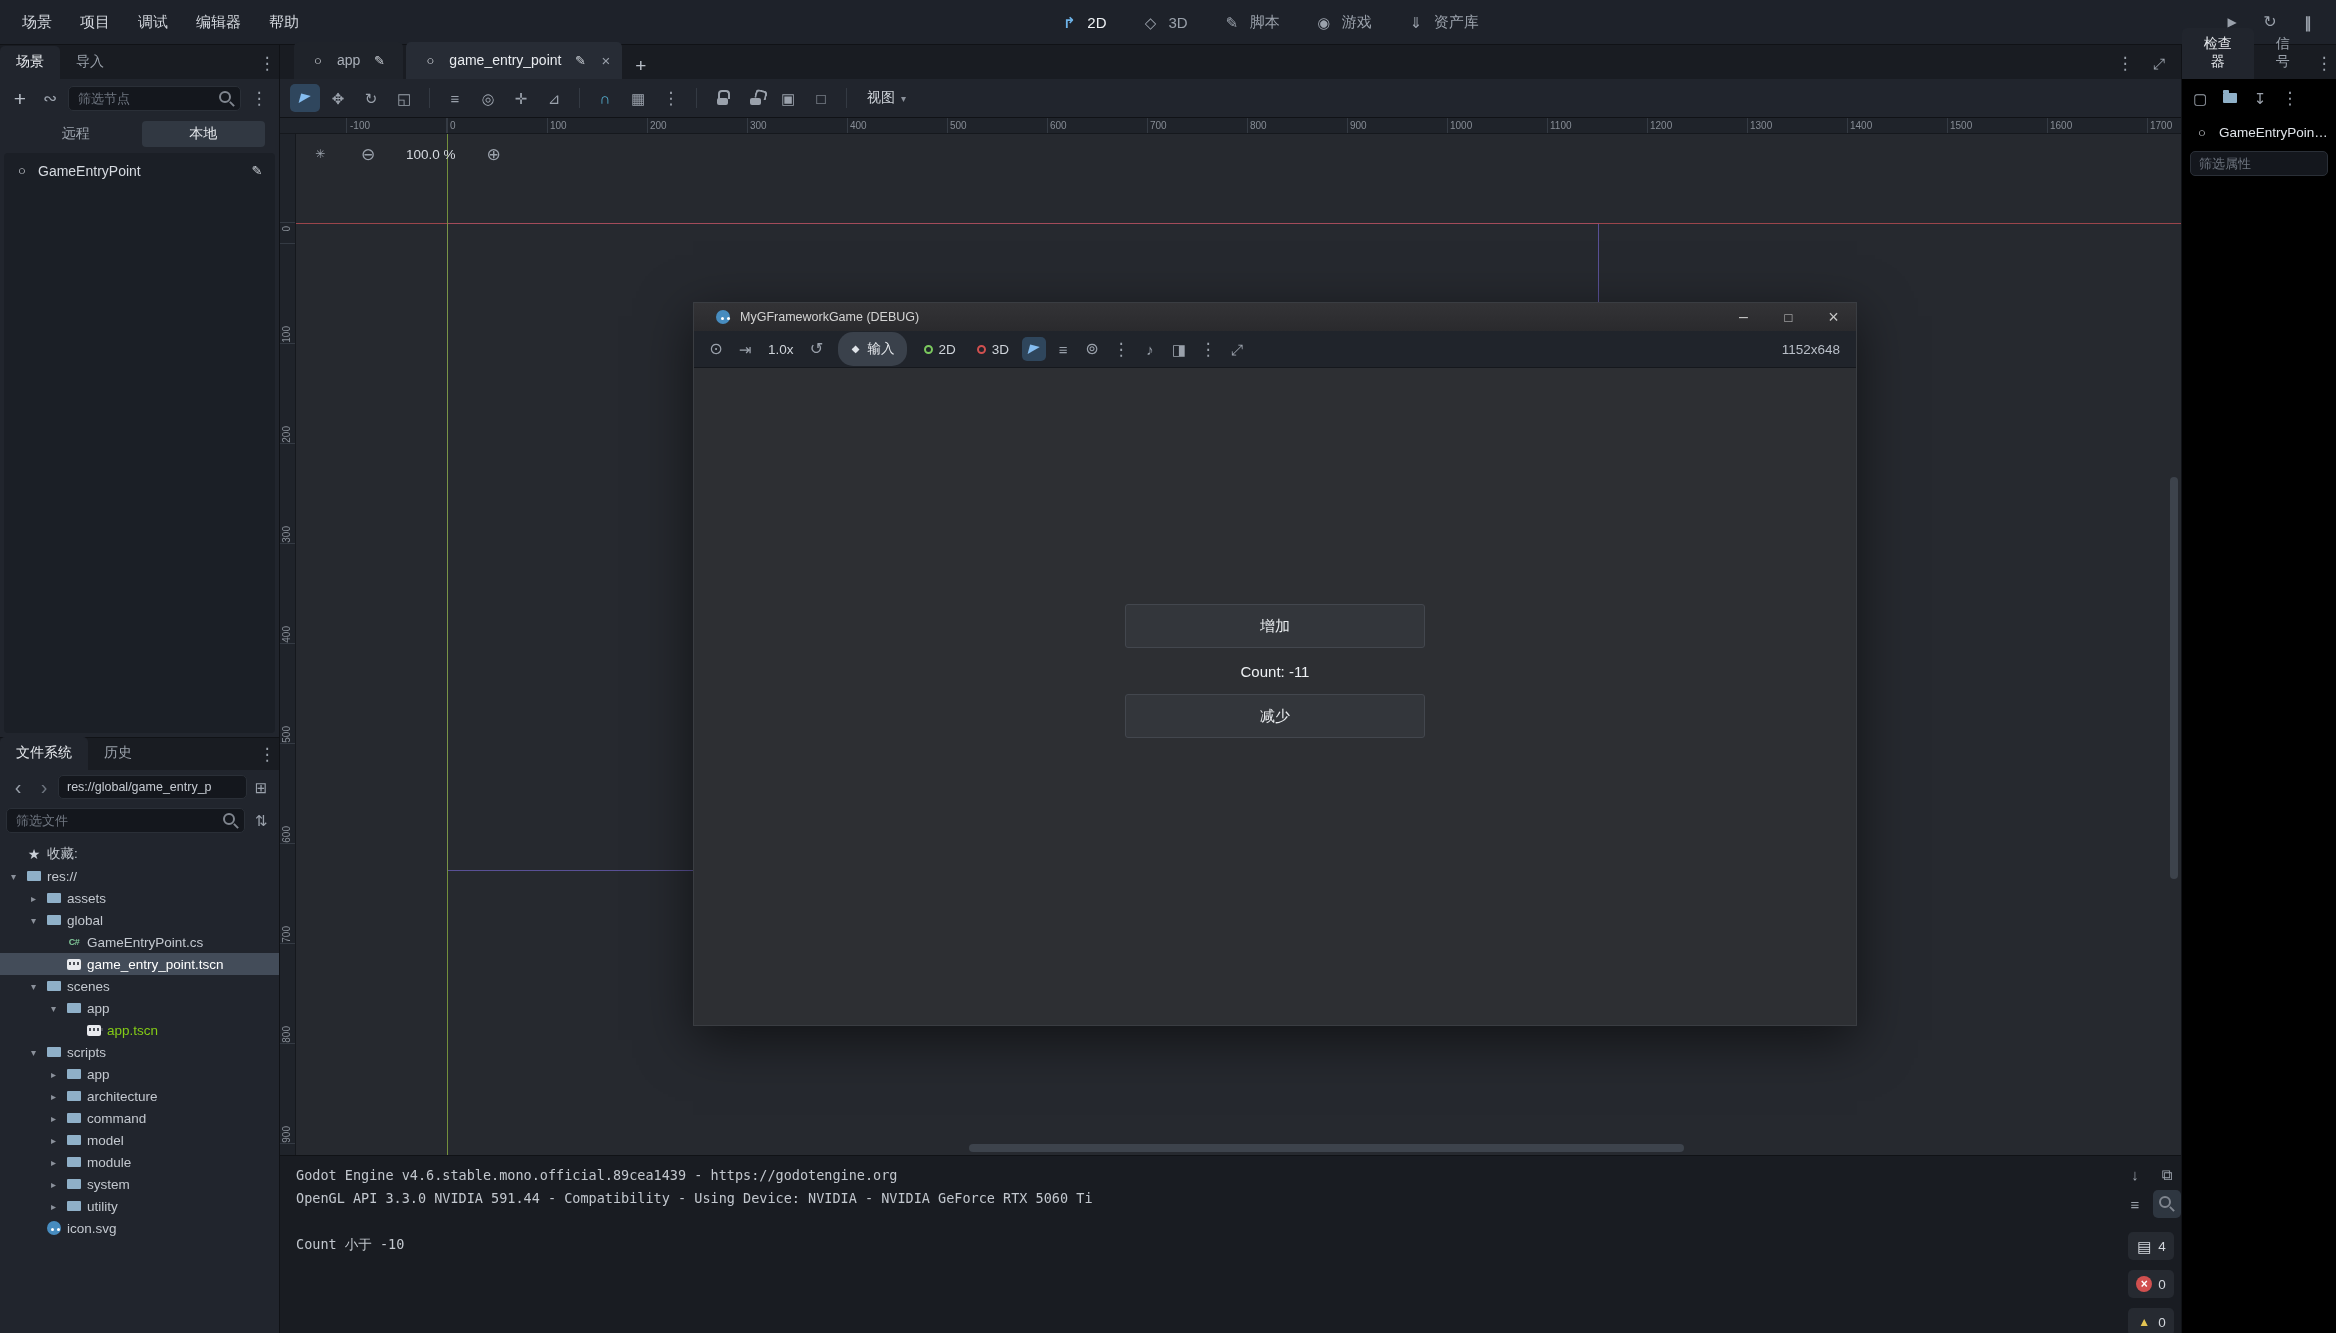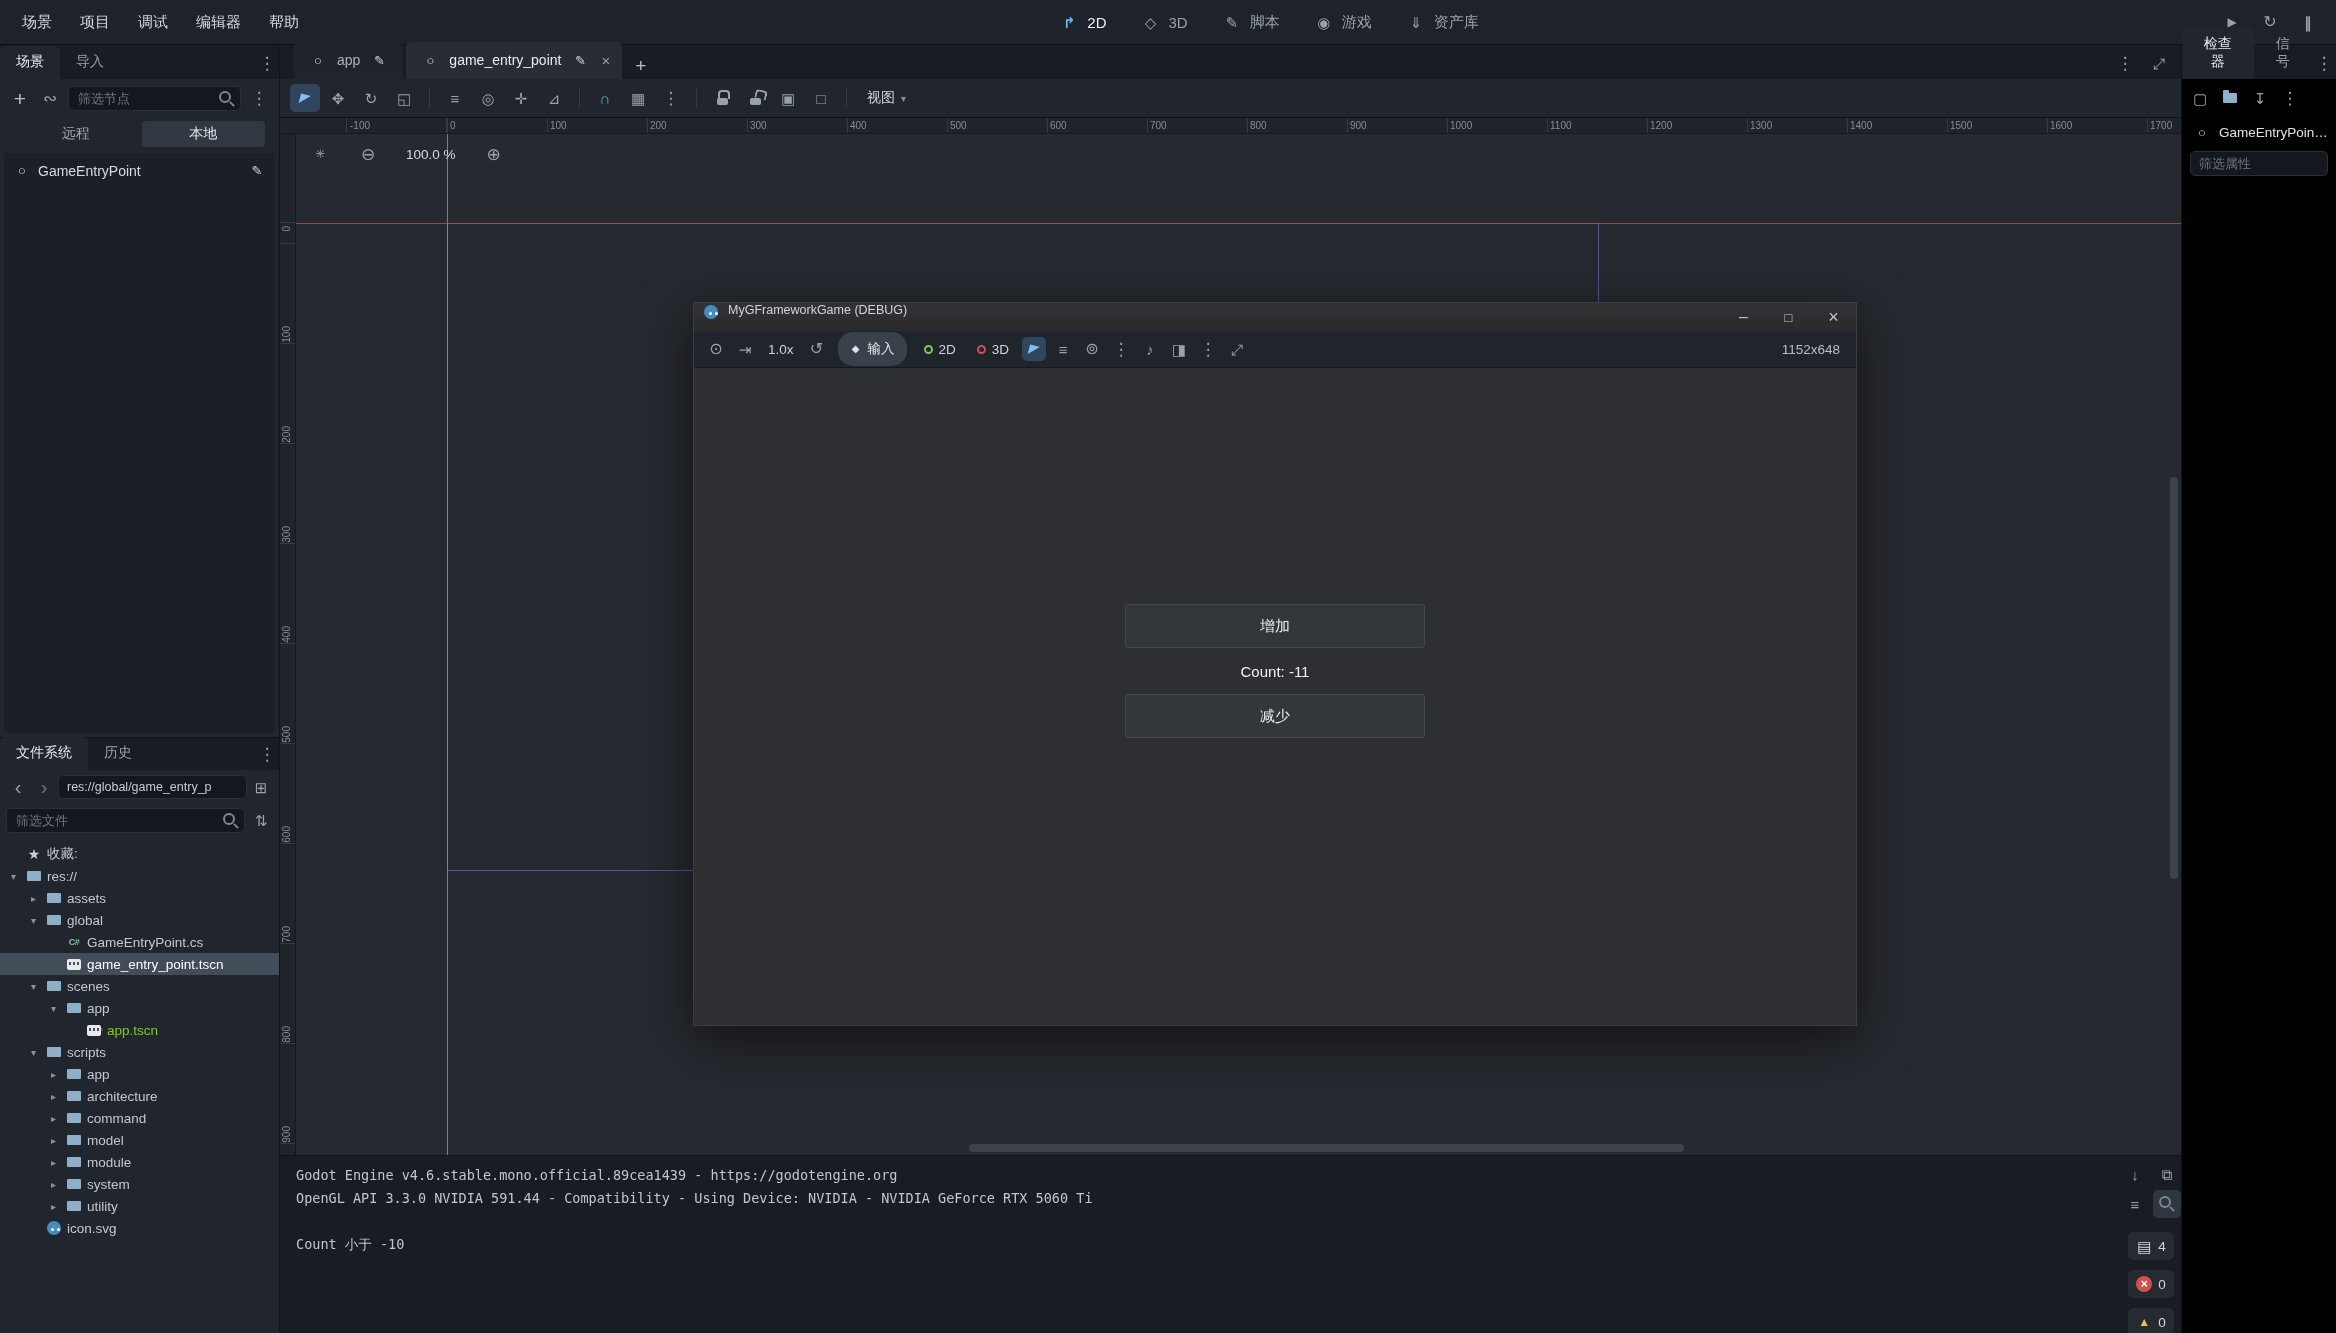--- a/index.html
+++ b/index.html
@@ -161,21 +161,21 @@
   .axis-x{position:absolute;height:1px;background:rgba(176,74,80,.85)}
   .axis-y{position:absolute;width:1px;background:rgba(124,154,62,.9)}
   .zoombar{position:absolute;left:28px;top:24px;display:flex;align-items:center;gap:24px;color:#b9bfc8}
   .zoom-label{font-size:13.5px;color:#d6dae0;padding:0 2px}
   .hscroll{position:absolute;left:689px;bottom:3px;width:715px;height:8px;background:#3d434c;border-radius:4px}
   .vscroll{position:absolute;right:3px;top:359px;width:8px;height:402px;background:#3d434c;border-radius:4px}
 
   
   .game-window{position:absolute;left:693px;top:302px;width:1164px;height:724px;z-index:40;
       border:1px solid #3a3d42;box-shadow:0 14px 50px rgba(0,0,0,.55);display:flex;flex-direction:column;background:#2d2f33}
-  .gw-titlebar{height:28px;background:linear-gradient(#333336,#2a2a2d);display:flex;align-items:flex-start;padding-left:8px;flex:none}
+  .gw-titlebar{height:28px;background:linear-gradient(#333336,#2a2a2d);display:flex;align-items:center;padding-left:20px;flex:none}
   .gw-title{font-size:12.5px;color:#d4d4d4;margin-left:8px;flex:1}
   .gw-btn{width:45px;height:28px;display:flex;align-items:center;justify-content:center;background:none;border:none}
   .gw-toolbar{height:37px;background:#20242b;border-bottom:1px solid #15181d;display:flex;align-items:center;gap:5px;padding:0 10px;flex:none}
   .gw-zoom{font-size:13.5px;color:#cfd4da;padding:0 6px}
   .gw-input-btn{display:flex;align-items:center;gap:6px;background:#3a414b;border:none;border-radius:15px;
       color:#e6e9ed;font-size:13.5px;font-family:inherit;padding:5px 12px;margin:0 4px}
   .gw-mode{display:flex;align-items:center;gap:6px;background:none;border:none;color:#cfd4da;font-size:13.5px;font-family:inherit;padding:4px 8px}
   .gw-tool-active{background:rgba(86,157,220,.28);border-radius:5px}
   .gw-tool-active::before{color:#85bdf0}
   .gw-res{margin-left:auto;font-size:13.5px;color:#b9bfc8;padding-right:6px}

